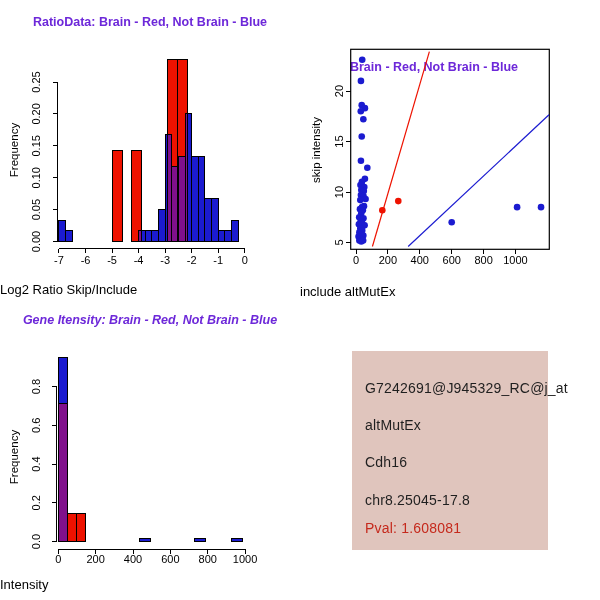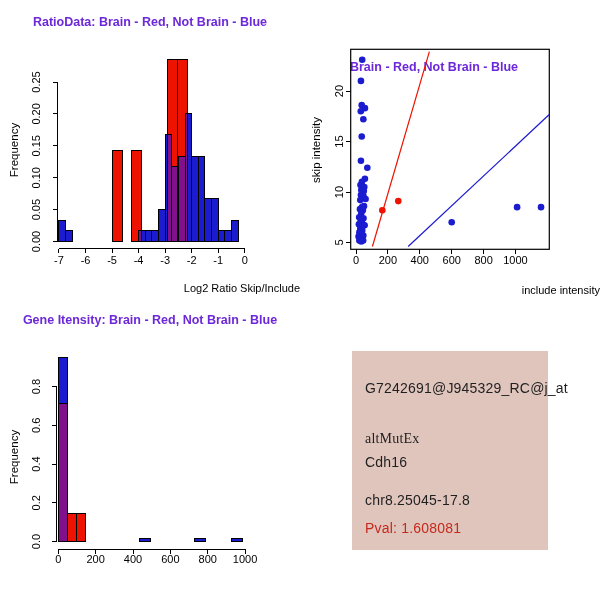--- a/index.html
+++ b/index.html
@@ -6,21 +6,21 @@
   #screen{
     position:relative;width:600px;height:600px;background:#ffffff;
     font-family:"Liberation Sans", sans-serif;overflow:hidden;
   }
   .chart-svg{position:absolute;left:0;top:0;}
   .chart-title{
     position:absolute;font-weight:bold;font-size:12.5px;color:#6d28d9;
     text-align:center;white-space:nowrap;
   }
   .axis-xlabel{
-    position:absolute;font-size:11px;color:#000;text-align:right;white-space:nowrap;
+    position:absolute;font-size:13px;color:#000;text-align:left;white-space:nowrap;
   }
   .axis-ylabel{
     position:absolute;font-size:11.5px;color:#000;text-align:center;white-space:nowrap;
     width:120px;height:16px;line-height:16px;transform:rotate(-90deg);
   }
   .info-panel{position:absolute;}
   .info-line{position:absolute;font-size:14px;color:#1f1f1f;white-space:nowrap;letter-spacing:0.2px;}
   .info-line.pval{font-weight:normal;}
   svg text{font-family:"Liberation Sans", sans-serif;}
 </style>
@@ -87,21 +87,21 @@
       <line x1="57" y1="145.8" x2="52.5" y2="145.8" stroke="#000000" stroke-width="1" shape-rendering="crispEdges"></line>
       <text x="40" y="145.8" text-anchor="middle" font-size="11" transform="rotate(-90 40 145.8)">0.15</text>
       <line x1="57" y1="113.89999999999999" x2="52.5" y2="113.89999999999999" stroke="#000000" stroke-width="1" shape-rendering="crispEdges"></line>
       <text x="40" y="113.89999999999999" text-anchor="middle" font-size="11" transform="rotate(-90 40 113.89999999999999)">0.20</text>
       <line x1="57" y1="82" x2="52.5" y2="82" stroke="#000000" stroke-width="1" shape-rendering="crispEdges"></line>
       <text x="40" y="82" text-anchor="middle" font-size="11" transform="rotate(-90 40 82)">0.25</text>
     </svg>
 
   <div class="chart-title" style="left:284px;top:15px;width:300px;margin-top:45px;">Brain - Red, Not Brain - Blue</div>
   <div class="axis-ylabel" style="left:256px;top:142px;">skip intensity</div>
-  <div class="axis-xlabel" style="left:300px;top:284px;width:300px;">include intensity</div>
+  <div class="axis-xlabel" style="left:300px;top:284px;width:300px;">include altMutEx</div>
   <svg class="chart-svg" style="left:300px;top:0;" width="300" height="300" viewBox="300 0 300 300">
       <rect x="350.7" y="49.3" width="198.59999999999997" height="200" fill="none" stroke="#000000" stroke-width="1.2"></rect>
       <line x1="356" y1="249.3" x2="356" y2="253.8" stroke="#000000" stroke-width="1" shape-rendering="crispEdges"></line>
       <text x="356" y="264" text-anchor="middle" font-size="11">0</text>
       <line x1="387.9" y1="249.3" x2="387.9" y2="253.8" stroke="#000000" stroke-width="1" shape-rendering="crispEdges"></line>
       <text x="387.9" y="264" text-anchor="middle" font-size="11">200</text>
       <line x1="419.8" y1="249.3" x2="419.8" y2="253.8" stroke="#000000" stroke-width="1" shape-rendering="crispEdges"></line>
       <text x="419.8" y="264" text-anchor="middle" font-size="11">400</text>
       <line x1="451.7" y1="249.3" x2="451.7" y2="253.8" stroke="#000000" stroke-width="1" shape-rendering="crispEdges"></line>
       <text x="451.7" y="264" text-anchor="middle" font-size="11">600</text>
@@ -161,22 +161,23 @@
       <circle cx="359.3495" cy="240.48" r="3.3" fill="#1b1bd0"></circle>
       <circle cx="363.1775" cy="240.48" r="3.3" fill="#1b1bd0"></circle>
       <circle cx="361.2635" cy="241.49" r="3.3" fill="#1b1bd0"></circle>
       <circle cx="451.7" cy="222.3" r="3.3" fill="#1b1bd0"></circle>
       <circle cx="517.095" cy="207.15" r="3.3" fill="#1b1bd0"></circle>
       <circle cx="541.02" cy="207.15" r="3.3" fill="#1b1bd0"></circle>
       <circle cx="382.3175" cy="210.18" r="3.3" fill="#ee1200"></circle>
       <circle cx="398.2675" cy="201.09" r="3.3" fill="#ee1200"></circle>
     </svg>
 
-  <div class="chart-title" style="left:0;top:313px;width:300px;">Gene Itensity: Brain - Red, Not Brain - Blue</div>
+  <div class="chart-title" style="left:0;top:313px;width:300px;font-style:italic;">Gene Itensity: Brain - Red, Not Brain - Blue</div>
   <div class="axis-ylabel" style="left:-46px;top:449px;">Frequency</div>
+  <div class="axis-xlabel" style="left:0;top:577px;width:300px;">Intensity</div>
   <svg class="chart-svg" style="left:0;top:300px;" width="300" height="300" viewBox="0 300 300 300">
       <rect x="58.3" y="357.4375" width="8.963999999999999" height="184.0625" fill="#1b1bd0" stroke="#000000" stroke-width="1" shape-rendering="crispEdges"></rect>
       <rect x="139.53625" y="538.59375" width="11.204999999999984" height="2.90625" fill="#1b1bd0" stroke="#000000" stroke-width="1" shape-rendering="crispEdges"></rect>
       <rect x="194.6275" y="538.59375" width="11.204999999999984" height="2.90625" fill="#1b1bd0" stroke="#000000" stroke-width="1" shape-rendering="crispEdges"></rect>
       <rect x="231.97750000000002" y="538.59375" width="10.271249999999952" height="2.90625" fill="#1b1bd0" stroke="#000000" stroke-width="1" shape-rendering="crispEdges"></rect>
       <rect x="58.3" y="403.1625" width="8.963999999999999" height="138.33749999999998" fill="#ee1200" stroke="#000000" stroke-width="1" shape-rendering="crispEdges"></rect>
       <rect x="67.264" y="513.79375" width="8.777249999999995" height="27.706249999999955" fill="#ee1200" stroke="#000000" stroke-width="1" shape-rendering="crispEdges"></rect>
       <rect x="76.04124999999999" y="513.79375" width="8.963999999999999" height="27.706249999999955" fill="#ee1200" stroke="#000000" stroke-width="1" shape-rendering="crispEdges"></rect>
       <rect x="58.3" y="403.1625" width="8.963999999999999" height="138.33749999999998" fill="#80108c" stroke="#000000" stroke-width="1" shape-rendering="crispEdges"></rect>
       <line x1="58.3" y1="549" x2="245.05" y2="549" stroke="#000000" stroke-width="1" shape-rendering="crispEdges"></line>
@@ -200,19 +201,19 @@
       <line x1="56.5" y1="464" x2="52" y2="464" stroke="#000000" stroke-width="1" shape-rendering="crispEdges"></line>
       <text x="40" y="464" text-anchor="middle" font-size="11" transform="rotate(-90 40 464)">0.4</text>
       <line x1="56.5" y1="425.25" x2="52" y2="425.25" stroke="#000000" stroke-width="1" shape-rendering="crispEdges"></line>
       <text x="40" y="425.25" text-anchor="middle" font-size="11" transform="rotate(-90 40 425.25)">0.6</text>
       <line x1="56.5" y1="386.5" x2="52" y2="386.5" stroke="#000000" stroke-width="1" shape-rendering="crispEdges"></line>
       <text x="40" y="386.5" text-anchor="middle" font-size="11" transform="rotate(-90 40 386.5)">0.8</text>
     </svg>
 
   <div class="info-panel" id="info-panel" style="left: 352px; top: 351px; width: 196px; height: 199px; background: rgb(224, 197, 189);">
     <div class="info-line" style="left:13px;top:29px;">G7242691@J945329_RC@j_at</div>
-    <div class="info-line" style="left:13px;top:80px;font-family:Liberation Serif, serif;">altMutEx</div>
+    <div class="info-line" style="left:13px;top:66px;">altMutEx</div>
     <div class="info-line" style="left:13px;top:103px;">Cdh16</div>
     <div class="info-line" style="left:13px;top:141px;">chr8.25045-17.8</div>
     <div class="info-line pval" id="pval-line" style="left: 13px; top: 169px; color: rgb(197, 41, 28);">Pval: 1.608081</div>
   </div>
 
 </div>
 
 </body></html>

